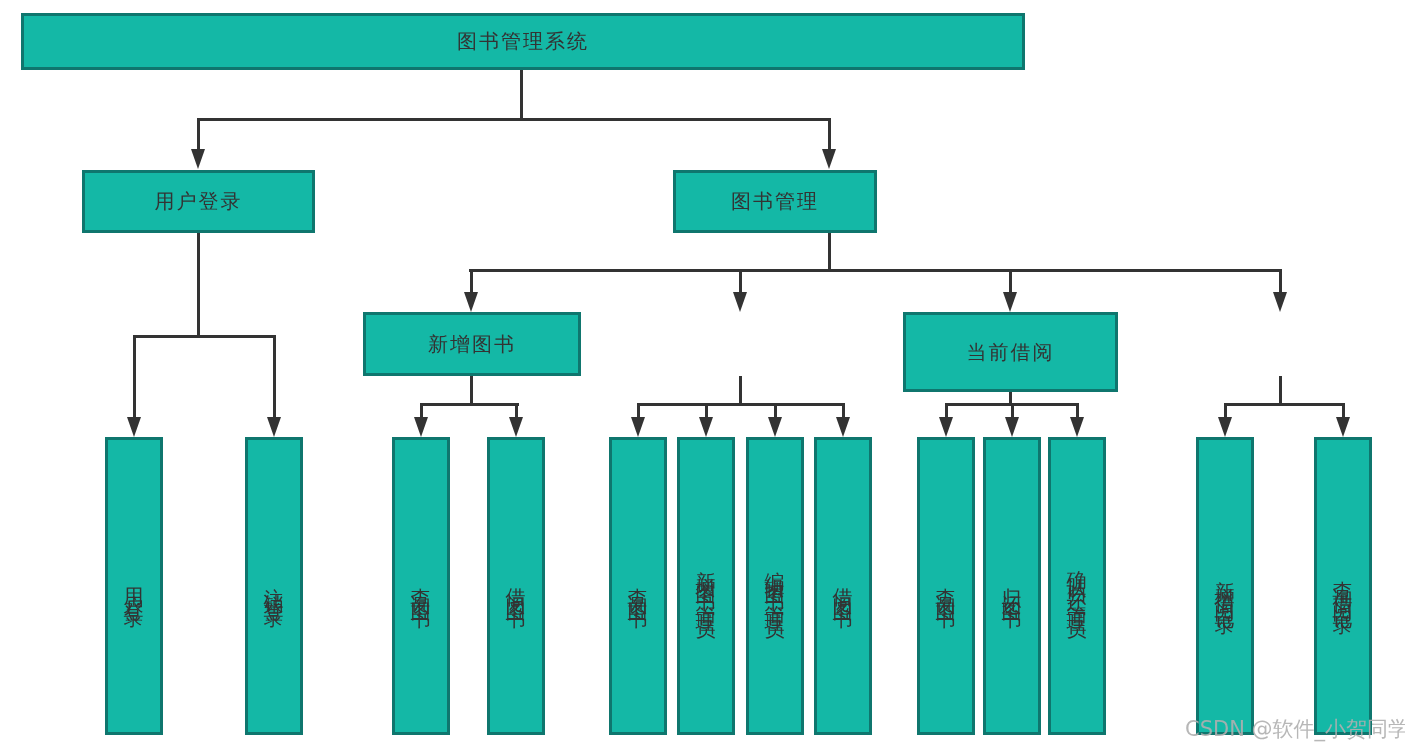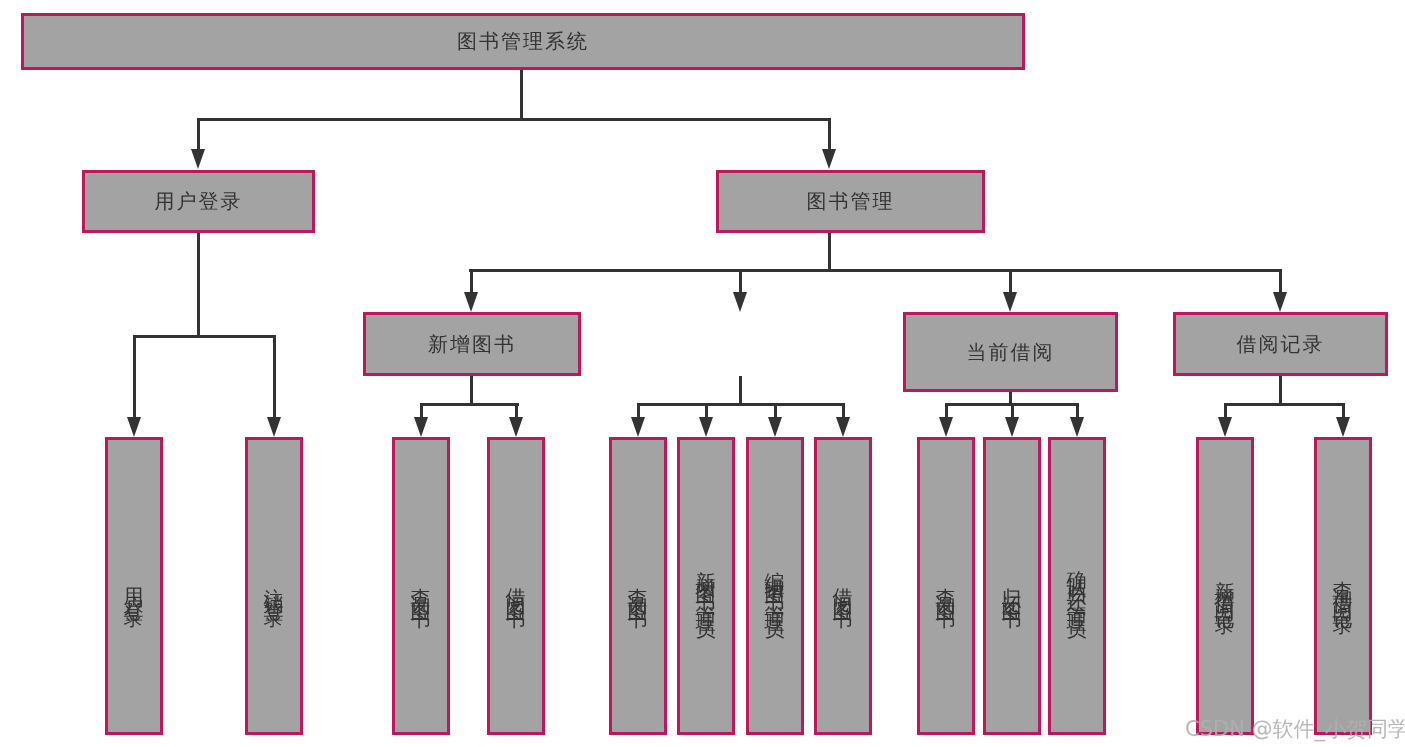--- a/index.html
+++ b/index.html
@@ -8,22 +8,22 @@
     width: 1405px;
     height: 747px;
     background: #ffffff;
     font-family: "DejaVu Sans", "Liberation Sans", sans-serif;
     color: #333333;
     overflow: hidden;
   }
   .box {
     position: absolute;
     box-sizing: border-box;
-    border: 3px solid #be185d;
-    background: #a3a3a3;
+    border: 3px solid #0f766e;
+    background: #14b8a6;
     display: flex;
     align-items: center;
     justify-content: center;
   }
   .hlabel {
     font-size: 20px;
     letter-spacing: 2px;
     color: #333333;
     white-space: nowrap;
   }
@@ -40,21 +40,21 @@
   .ah {
     position: absolute;
     width: 0; height: 0;
     border-left: 7px solid transparent;
     border-right: 7px solid transparent;
     border-top: 20px solid #333333;
   }
   
   .n-root   { left: 21px;   top: 13px;  width: 1004px; height: 57px; }
   .n-login  { left: 82px;   top: 170px; width: 233px;  height: 63px; }
-  .n-mgmt   { left: 716px;  top: 170px; width: 269px;  height: 63px; }
+  .n-mgmt   { left: 673px;  top: 170px; width: 204px;  height: 63px; }
   .n-newrec { left: 363px;  top: 312px; width: 218px;  height: 64px; }
   .n-borrow { left: 633px;  top: 312px; width: 215px;  height: 64px; }
   .n-cur    { left: 903px;  top: 312px; width: 215px;  height: 80px; }
   .n-rec    { left: 1173px; top: 312px; width: 215px;  height: 64px; }
   .leaf     { top: 437px; width: 58px; height: 298px; }
   .l-a1 { left: 105px; }  .l-a2 { left: 245px; }
   .l-b1 { left: 392px; }  .l-b2 { left: 487px; }
   .l-c1 { left: 609px; }  .l-c2 { left: 677px; }  .l-c3 { left: 746px; }  .l-c4 { left: 814px; }
   .l-d1 { left: 917px; }  .l-d2 { left: 983px; }  .l-d3 { left: 1048px; }
   .l-e1 { left: 1196px; } .l-e2 { left: 1314px; }
@@ -143,23 +143,20 @@
   <div class="box n-mgmt">
     <span class="hlabel">图书管理</span>
   </div>
 
   <div class="box n-newrec">
     <span class="hlabel">新增图书</span>
   </div>
   <div class="box n-cur">
     <span class="hlabel">当前借阅</span>
   </div>
-  <div class="box n-rec">
-    <span class="hlabel">借阅记录</span>
-  </div>
 
   <div class="box leaf l-a1">
     <span class="vlabel">用户登录</span>
   </div>
   <div class="box leaf l-a2">
     <span class="vlabel">注销登录</span>
   </div>
 
   <div class="box leaf l-b1">
     <span class="vlabel">查询图书</span>

